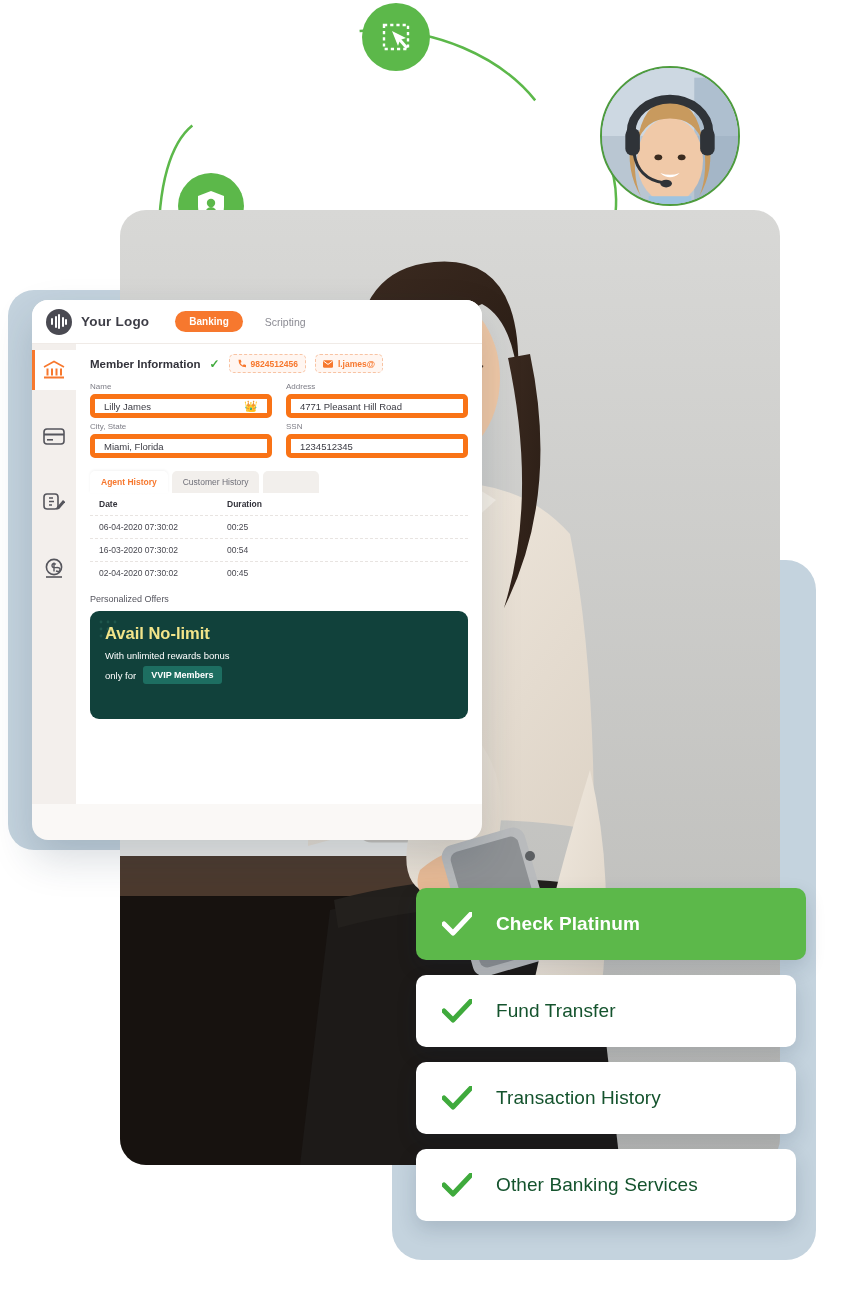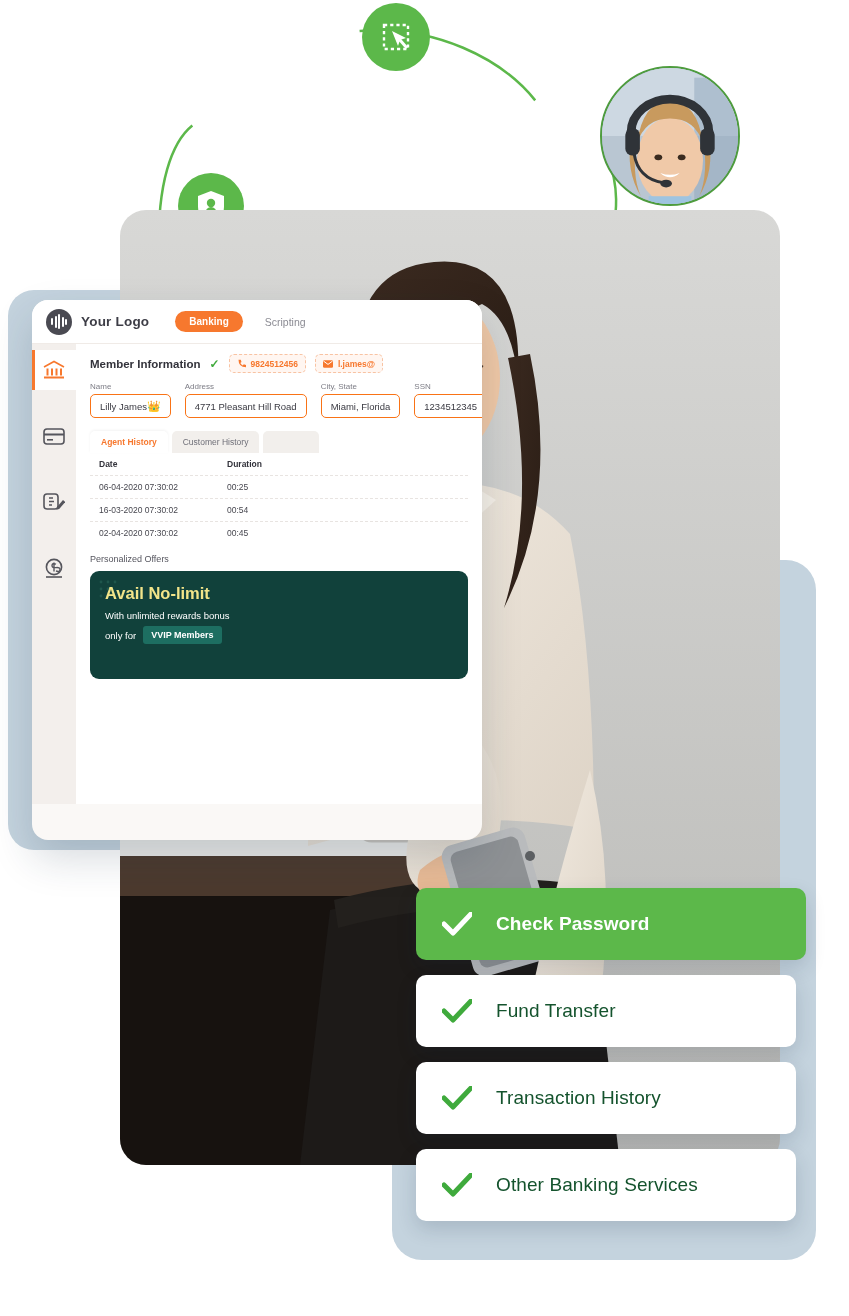--- a/index.html
+++ b/index.html
@@ -106,24 +106,24 @@
   .content { flex: 1; background: #ffffff; padding: 10px 14px 0 14px; overflow: hidden;}
   .member-row { display: flex; align-items: center; gap: 9px; }
   .member-title { font-size: 11.5px; font-weight: bold; color: #33333b; }
   .tick-green { color: #3faa3c; font-size: 12px; font-weight: bold; }
   .chip {
     border: 1px dashed #f8c3a3; background: #fff6f1; border-radius: 5px;
     height: 19px; display: flex; align-items: center; gap: 5px; padding: 0 7px;
     font-size: 8.5px; color: #f7782e; font-weight: bold; white-space: nowrap;
   }
 
-  .fields { display: grid; grid-template-columns: 1fr 1fr 1fr 1fr; gap: 4px 14px; margin-top: 9px; }
+  .fields { display: grid; grid-template-columns: 1fr 1fr; gap: 4px 14px; margin-top: 9px; }
   .f-label { font-size: 8px; color: #7d7d86; margin-bottom: 3px; }
   .f-input {
-    height: 24px; border: 1px solid #f97316; border-radius: 5px;
+    height: 24px; border: 5px solid #f97316; border-radius: 5px;
     display: flex; align-items: center; padding: 0 9px;
     font-size: 9.5px; color: #3a3a42; background: #fff;
     justify-content: space-between; white-space: nowrap; overflow: hidden;
   }
   .crown { font-size: 11px; }
 
   .btnrow { display: flex; gap: 9px; margin-top: 11px; }
   .btn-orange {
     background: #f7782e; color: #fff; font-size: 8.5px; font-weight: bold;
     border-radius: 5px; height: 22px; display:flex; align-items:center;
@@ -459,21 +459,21 @@
       </div>
     </div>
   </div>
 
   <div class="cards">
 
     <div class="card primary">
       <svg width="30" height="24" viewBox="0 0 30 24">
         <path d="M2,12 l9,9 l18,-19" stroke="#ffffff" stroke-width="5" fill="none" stroke-linecap="round" stroke-linejoin="round"></path>
       </svg>
-      <span class="lbl">Check Password</span>
+      <span class="lbl">Check Platinum</span>
     </div>
 
     <div class="card plain">
       <svg width="30" height="24" viewBox="0 0 30 24">
         <path d="M2,12 l9,9 l18,-19" stroke="#3faa3c" stroke-width="5" fill="none" stroke-linecap="round" stroke-linejoin="round"></path>
       </svg>
       <span class="lbl">Fund Transfer</span>
     </div>
 
     <div class="card plain">

